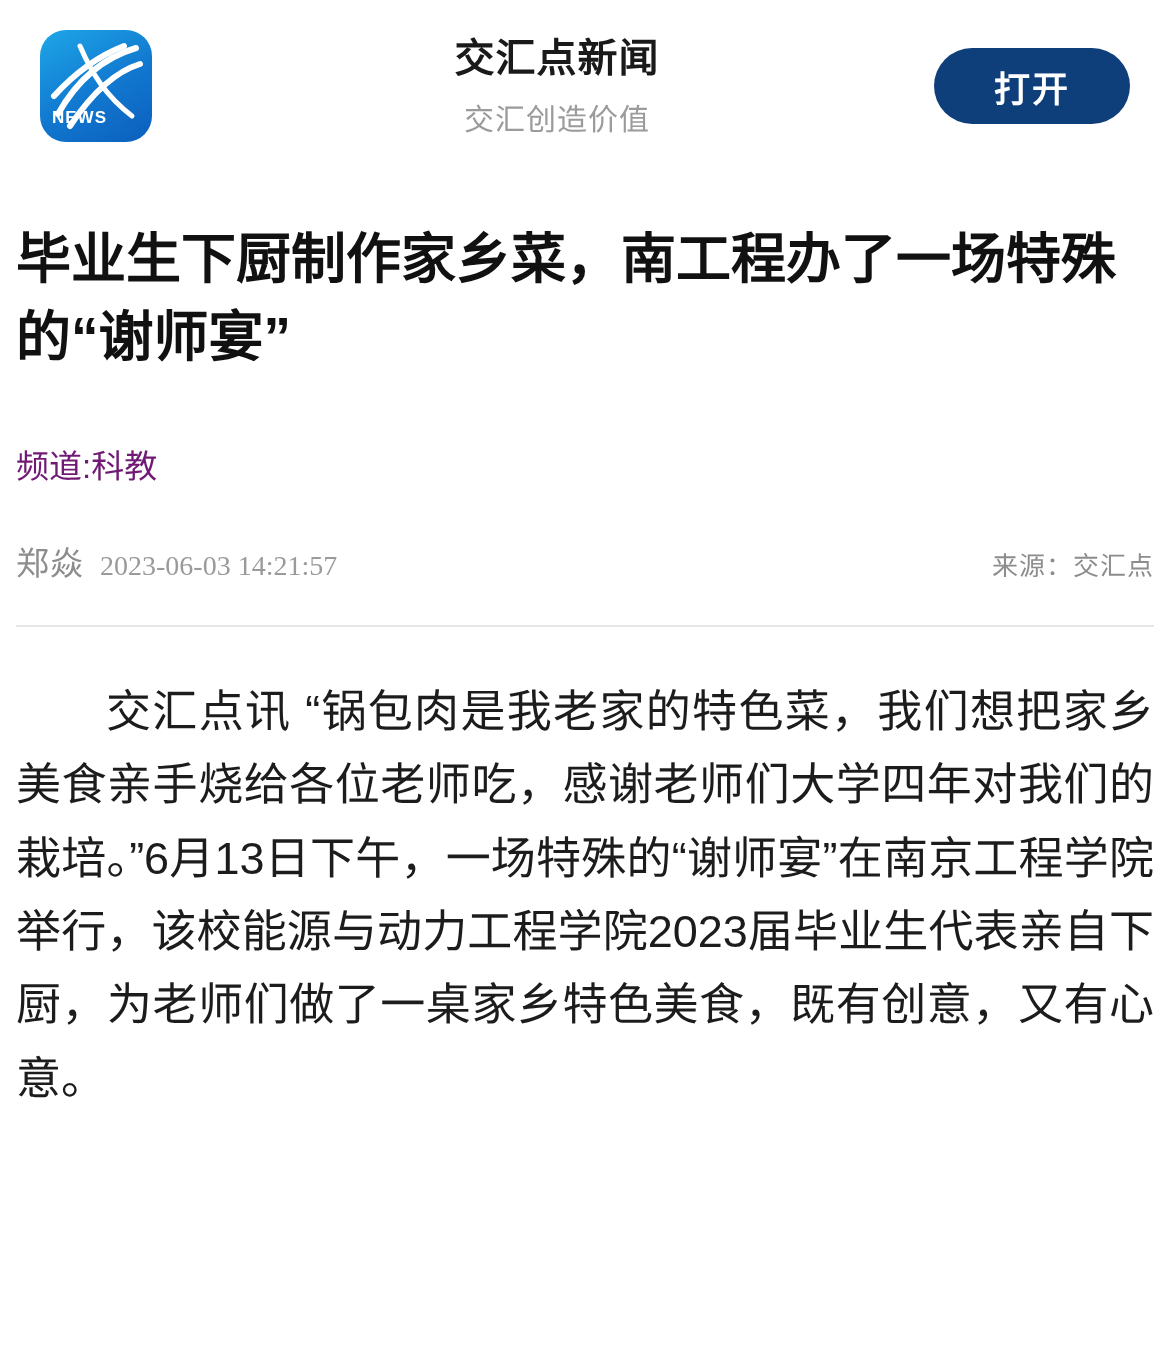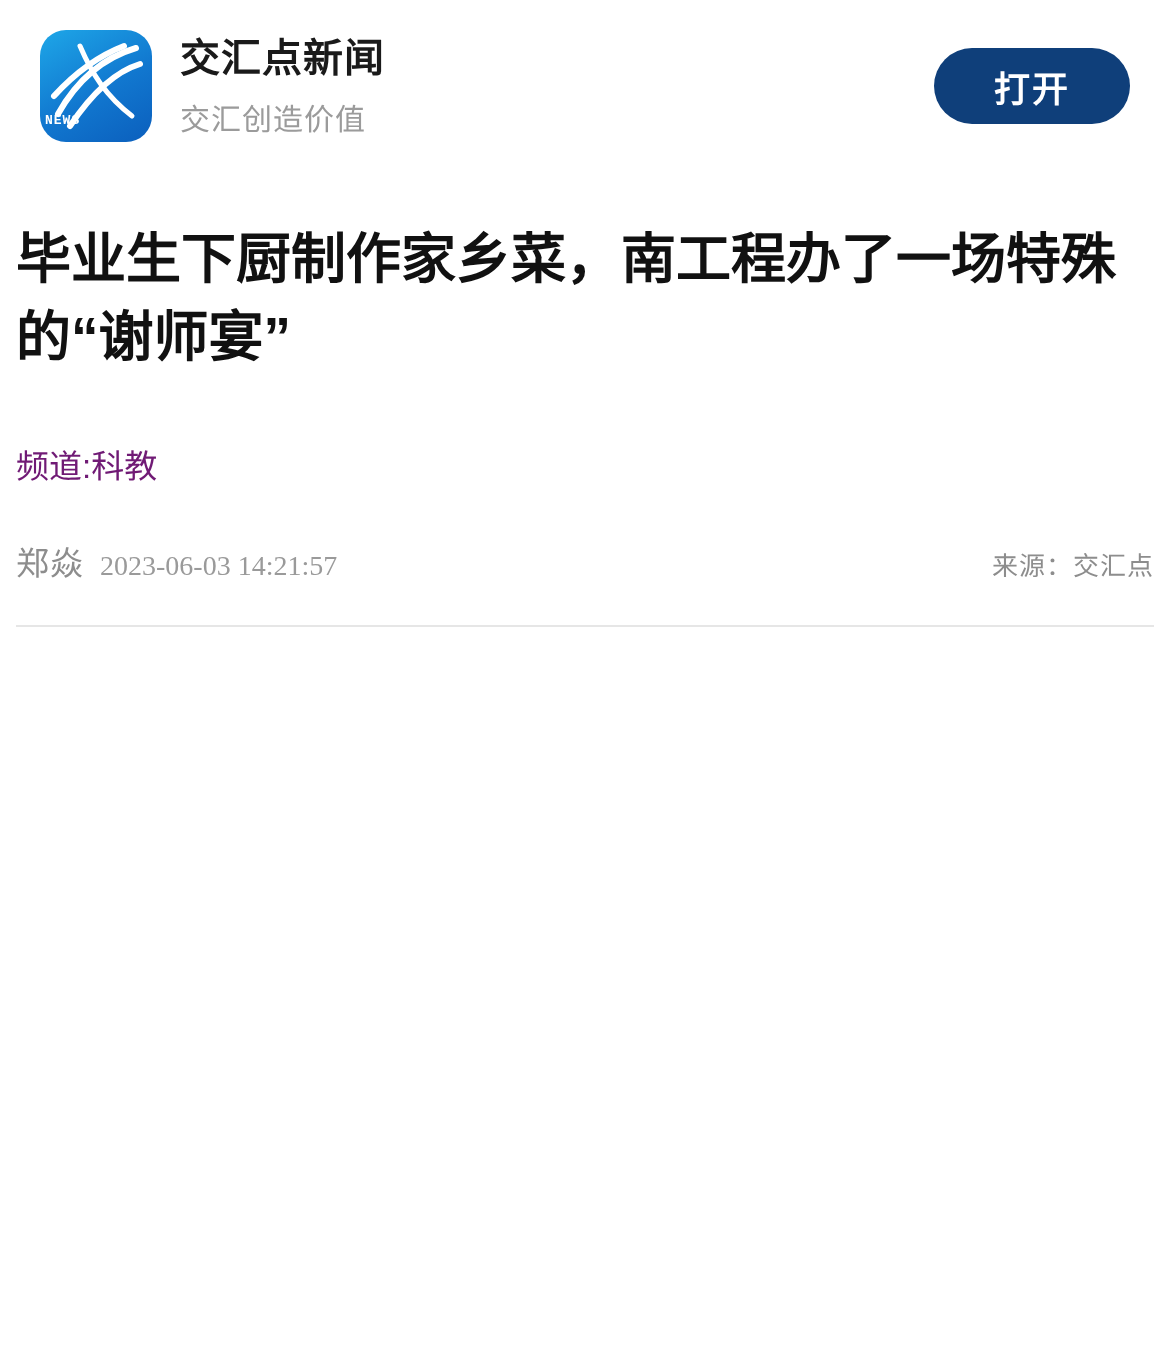--- a/index.html
+++ b/index.html
@@ -31,33 +31,34 @@
     position: relative;
     flex: 0 0 auto;
     overflow: hidden;
   }
   .app-logo svg {
     position: absolute;
     left: 0; top: 0;
   }
   .app-logo .news-tag {
     position: absolute;
-    left: 5px;
+    left: 12px;
     bottom: 14px;
-    font-size: 13px;
+    font-size: 17px;
     font-weight: bold;
     letter-spacing: 1px;
     color: #ffffff;
     background: transparent;
-    font-family: Liberation Mono, monospace;
+    font-family: Liberation Sans, sans-serif;
   }
   .app-text {
     margin-left: 28px;
     flex: 1 1 auto;
     min-width: 0;
+    text-align: center;
   }
   .app-name {
     font-size: 40px;
     font-weight: bold;
     color: #1a1a1a;
     line-height: 1.25;
     letter-spacing: 1px;
   }
   .app-slogan {
     margin-top: 18px;
@@ -183,13 +184,14 @@
   <div class="meta">
     <div class="meta-left">
       <span class="author">郑焱</span>
       <span class="timestamp">2023-06-03 14:21:57</span>
     </div>
     <div class="source">来源：交汇点</div>
   </div>
 
   <div class="divider"></div>
 
+  <p class="body-text">交汇点讯 “锅包肉是我老家的特色菜，我们想把家乡美食亲手烧给各位老师吃，感谢老师们大学四年对我们的栽培。”6月13日下午，一场特殊的“谢师宴”在南京工程学院举行，该校能源与动力工程学院2023届毕业生代表亲自下厨，为老师们做了一桌家乡特色美食，既有创意，又有心意。</p>
 </div>
 
 </body></html>

